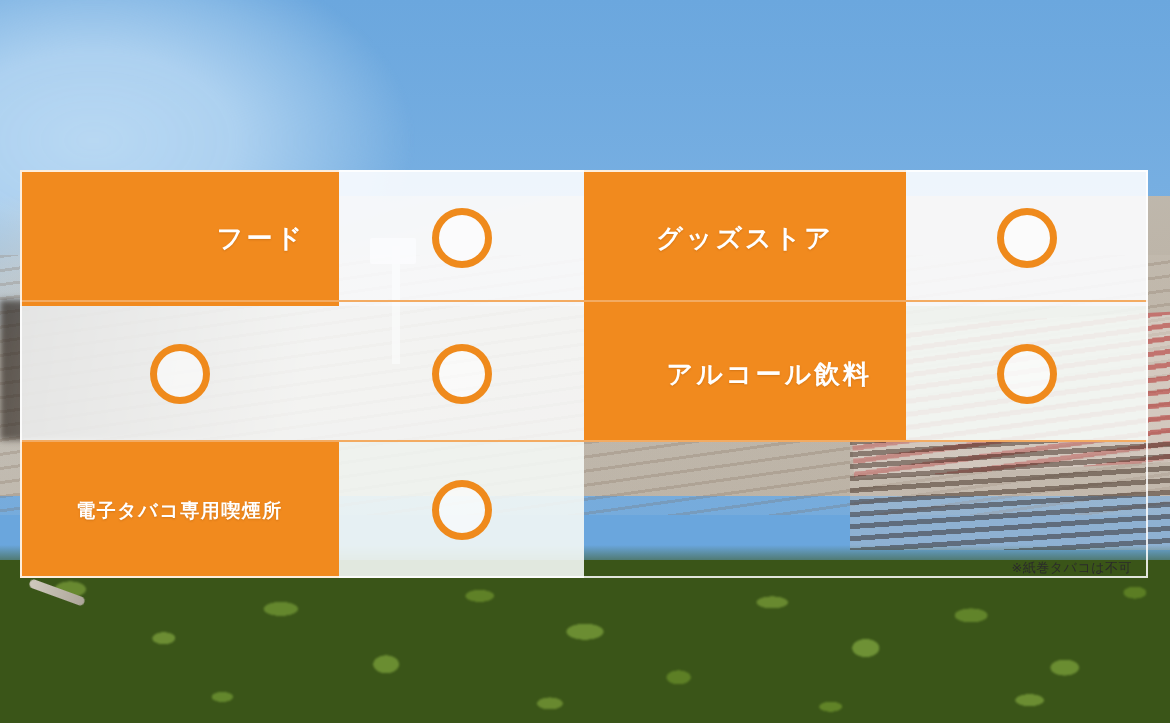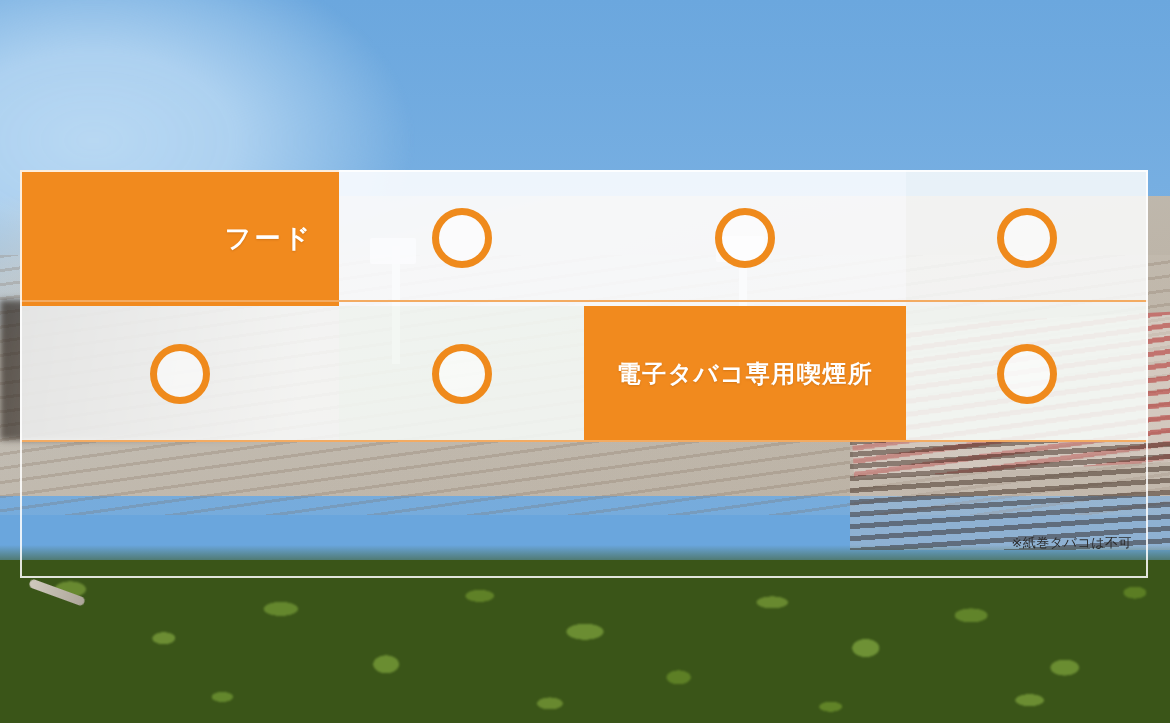--- a/index.html
+++ b/index.html
@@ -162,34 +162,34 @@
 
   .cell {
     position: relative;
     display: flex;
     align-items: center;
   }
 
   .cell-label {
     background: #f18a1e;
     justify-content: flex-end;
-    padding-right: 26px;
+    padding-right: 34px;
   }
   .cell-label.c3 { padding-right: 0; justify-content: center; }
 
   .cell-label .txt {
     color: #ffffff;
     font-size: 26px;
     font-weight: bold;
     letter-spacing: 3px;
     line-height: 1;
     white-space: nowrap;
     text-shadow: 0 1px 2px rgba(140,70,0,0.28);
   }
-  .cell-label.wide .txt { font-size: 24px; letter-spacing: 1.5px; }
+  .cell-label.wide .txt { font-size: 19px; letter-spacing: 1.5px; }
 
   .cell-mark {
     background: rgba(252,253,255,0.90);
     justify-content: center;
   }
   .cell-mark.r2 { background: rgba(250,252,252,0.86); }
   .cell-mark.r3 { background: rgba(244,248,245,0.90); }
 
   .circle {
     width: 60px;
@@ -217,21 +217,21 @@
     left: 0; top: 0;
     width: 1128px; height: 408px;
     border: 2px solid rgba(255,255,255,0.85);
     z-index: 5;
     pointer-events: none;
   }
 
   .footnote {
     position: absolute;
     right: 16px;
-    bottom: 26px;
+    bottom: 1px;
     font-size: 13px;
     color: #2b2b2b;
     letter-spacing: 0.5px;
     white-space: nowrap;
     z-index: 6;
   }
 </style>
 </head>
 <body>
 
@@ -256,31 +256,37 @@
   <div class="bg-stick"></div>
 
   <div id="panel">
 
     <div class="cell cell-label">
       <span class="txt">フード</span>
     </div>
     <div class="cell cell-mark">
       <span class="circle"></span>
     </div>
+    <div class="cell cell-label c3">
+      <span class="txt">グッズストア</span>
+    </div>
     <div class="cell cell-mark">
       <span class="circle"></span>
     </div>
 
     <div class="cell cell-mark r2">
       <span class="circle"></span>
     </div>
     <div class="cell cell-mark r2">
       <span class="circle"></span>
     </div>
 
+    <div class="cell cell-label">
+      <span class="txt">アルコール飲料</span>
+    </div>
     <div class="cell cell-mark r3">
       <span class="circle"></span>
     </div>
     <div class="cell cell-label c3 wide">
       <span class="txt">電子タバコ専用喫煙所</span>
     </div>
     <div class="cell cell-mark r3">
       <span class="circle"></span>
     </div>
 

